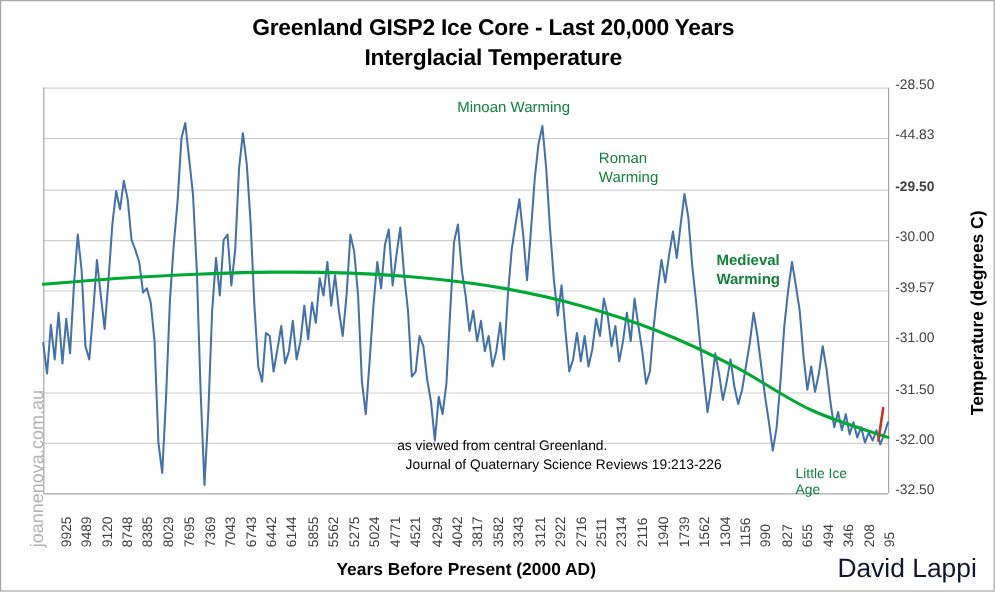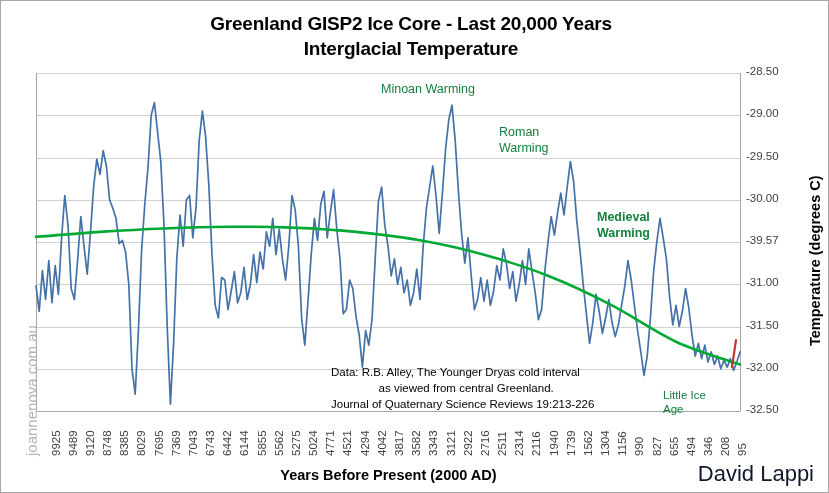--- a/index.html
+++ b/index.html
@@ -108,22 +108,22 @@
       </g>
     <rect id="plot-border-left" x="35" y="72" width="1" height="338" fill="#a6a6a6"></rect>
     <rect id="plot-border-right" x="739" y="72" width="1" height="338" fill="#a6a6a6"></rect>
     <polyline id="series-line" fill="none" stroke="#4472a8" stroke-width="1.7" stroke-linejoin="round" stroke-linecap="round" points="35.0,284.9 38.2,310.3 41.4,269.7 44.6,298.5 47.8,259.6 51.0,301.8 54.2,264.7 57.4,293.4 60.6,236.8 63.8,194.5 67.0,224.1 70.2,287.5 73.4,298.5 76.6,259.6 79.8,215.6 83.0,245.2 86.2,273.1 89.4,232.5 92.6,186.1 95.8,158.2 99.0,173.4 102.2,149.7 105.4,165.0 108.6,198.8 111.8,207.2 115.0,217.3 118.2,242.7 121.4,239.3 124.6,251.1 127.8,283.3 131.0,367.8 134.2,393.1 137.4,329.7 140.6,249.5 143.8,203.0 147.0,166.6 150.2,114.3 153.4,101.6 156.6,131.1 159.8,160.7 163.0,224.1 166.2,325.5 169.4,403.2 172.6,342.4 175.8,257.9 179.0,214.0 182.2,245.2 185.4,198.8 188.6,194.5 191.8,236.8 195.0,207.2 198.2,139.6 201.4,110.0 204.6,135.4 207.8,183.5 211.0,253.7 214.2,304.4 217.4,317.0 220.6,276.5 223.8,279.0 227.0,308.6 230.2,290.0 233.4,270.6 236.6,301.8 239.8,291.7 243.0,266.4 246.2,298.5 249.4,283.3 252.6,253.7 255.8,281.6 259.0,251.1 262.2,268.0 265.4,230.9 268.6,245.2 271.8,217.3 275.0,253.7 278.2,228.3 281.4,257.9 284.6,279.0 287.8,245.2 291.0,194.5 294.2,208.9 297.4,245.2 300.6,317.0 303.8,344.1 307.0,300.1 310.2,253.7 313.4,217.3 316.6,239.3 319.8,203.0 323.0,190.3 326.2,236.8 329.4,211.4 332.6,188.6 335.8,228.3 339.0,257.9 342.2,312.8 345.4,308.6 348.6,279.0 351.8,287.5 355.0,315.4 358.2,334.0 361.4,366.1 364.6,329.7 367.8,344.1 371.0,318.7 374.2,257.9 377.4,200.4 380.6,186.1 383.8,224.1 387.0,245.2 390.2,274.8 393.4,257.9 396.6,283.3 399.8,266.4 403.0,291.7 406.2,279.0 409.4,304.4 412.6,291.7 415.8,268.0 419.0,298.5 422.2,245.2 425.4,207.2 428.6,186.1 431.8,165.0 435.0,194.5 438.2,232.5 441.4,192.0 444.6,148.0 447.8,118.5 451.0,104.1 454.2,139.6 457.4,190.3 460.6,232.5 463.8,262.1 467.0,236.8 470.2,274.8 473.4,308.6 476.6,298.5 479.8,276.5 483.0,300.1 486.2,279.0 489.4,304.4 492.6,290.0 495.8,264.7 499.0,279.0 502.2,247.8 505.4,262.1 508.6,287.5 511.8,270.6 515.0,300.1 518.2,283.3 521.4,259.6 524.6,283.3 527.8,247.8 531.0,270.6 534.2,291.7 537.4,318.7 540.6,308.6 543.8,270.6 547.0,241.0 550.2,215.6 553.4,234.2 556.6,211.4 559.8,192.0 563.0,214.0 566.2,186.1 569.4,160.7 572.6,180.2 575.8,219.9 579.0,249.5 582.2,283.3 585.4,312.8 588.6,342.4 591.8,321.3 595.0,293.4 598.2,310.3 601.4,332.3 604.6,317.0 607.8,298.5 611.0,321.3 614.2,335.6 617.4,323.8 620.6,304.4 623.8,284.9 627.0,259.6 630.2,279.0 633.4,304.4 636.6,329.7 639.8,350.9 643.0,374.5 646.2,355.1 649.4,317.0 652.6,270.6 655.8,241.0 659.0,217.3 662.2,236.8 665.4,257.9 668.6,295.9 671.8,323.8 675.0,304.4 678.2,325.5 681.4,310.3 684.6,287.5 687.8,306.9 691.0,334.0 694.2,355.1 697.4,342.4 700.6,357.6 703.8,344.1 707.0,361.0 710.2,350.9 713.4,363.5 716.6,355.1 719.8,367.8 723.0,359.3 726.2,366.1 729.4,357.6 732.6,369.4 735.8,361.0 739.0,350.9"></polyline>
     <path id="trend-line" fill="none" stroke="#00a933" stroke-width="2.6" stroke-linecap="round" d="M35.0,235.9 C45.7,235.1 77.7,232.3 99.0,230.9 C120.3,229.5 141.7,228.3 163.0,227.5 C184.3,226.6 205.7,225.9 227.0,225.8 C248.3,225.6 269.7,225.8 291.0,226.6 C312.3,227.5 333.7,228.7 355.0,230.9 C376.3,233.0 397.7,235.5 419.0,239.3 C440.3,243.1 461.7,247.8 483.0,253.7 C504.3,259.6 525.7,266.3 547.0,274.8 C568.3,283.2 589.7,293.4 611.0,304.4 C632.3,315.4 653.7,330.9 675.0,340.7 C696.3,350.6 728.3,359.7 739.0,363.5"></path>
     <polyline id="modern-line" fill="none" stroke="#c0392b" stroke-width="2.2" stroke-linecap="round" points="731,366.1 733,352.5 735,339.0"></polyline>
   </svg>
 
   <div id="y-ticks">
       <div class="ytick" style="top: 64px;">-28.50</div>
-      <div class="ytick" style="top: 106.25px;">-29.00</div>
-      <div class="ytick" style="top: 148.5px;">-29.50</div>
+      <div class="ytick" style="top: 106.25px;">-44.83</div>
+      <div class="ytick" style="top: 148.5px; font-weight: bold;">-29.50</div>
       <div class="ytick" style="top: 190.75px;">-30.00</div>
       <div class="ytick" style="top: 233px;">-39.57</div>
       <div class="ytick" style="top: 275.25px;">-31.00</div>
       <div class="ytick" style="top: 317.5px;">-31.50</div>
       <div class="ytick" style="top: 359.75px;">-32.00</div>
       <div class="ytick" style="top: 402px;">-32.50</div>
     </div>
   <div id="x-ticks">
       <div class="xtick" style="left: 48.5854px;">9925</div>
       <div class="xtick" style="left: 65.7561px;">9489</div>
@@ -178,21 +178,20 @@
   <div class="annot" id="annot-medieval">
     <div>Medieval</div>
     <div>Warming</div>
   </div>
   <div class="annot" id="annot-lia">
     <div>Little Ice</div>
     <div>Age</div>
   </div>
 
   <div id="citation">
-    <div>Data: R.B. Alley,  The Younger Dryas cold interval</div>
     <div>as viewed from central Greenland.</div>
     <div>Journal of Quaternary  Science Reviews 19:213-226</div>
   </div>
 
   <div id="x-axis-title">Years Before Present (2000 AD)</div>
   <div id="y-axis-title">Temperature (degrees C)</div>
 
   <div id="watermark-site">joannenova.com.au</div>
   <div id="watermark-author">David Lappi</div>
 

